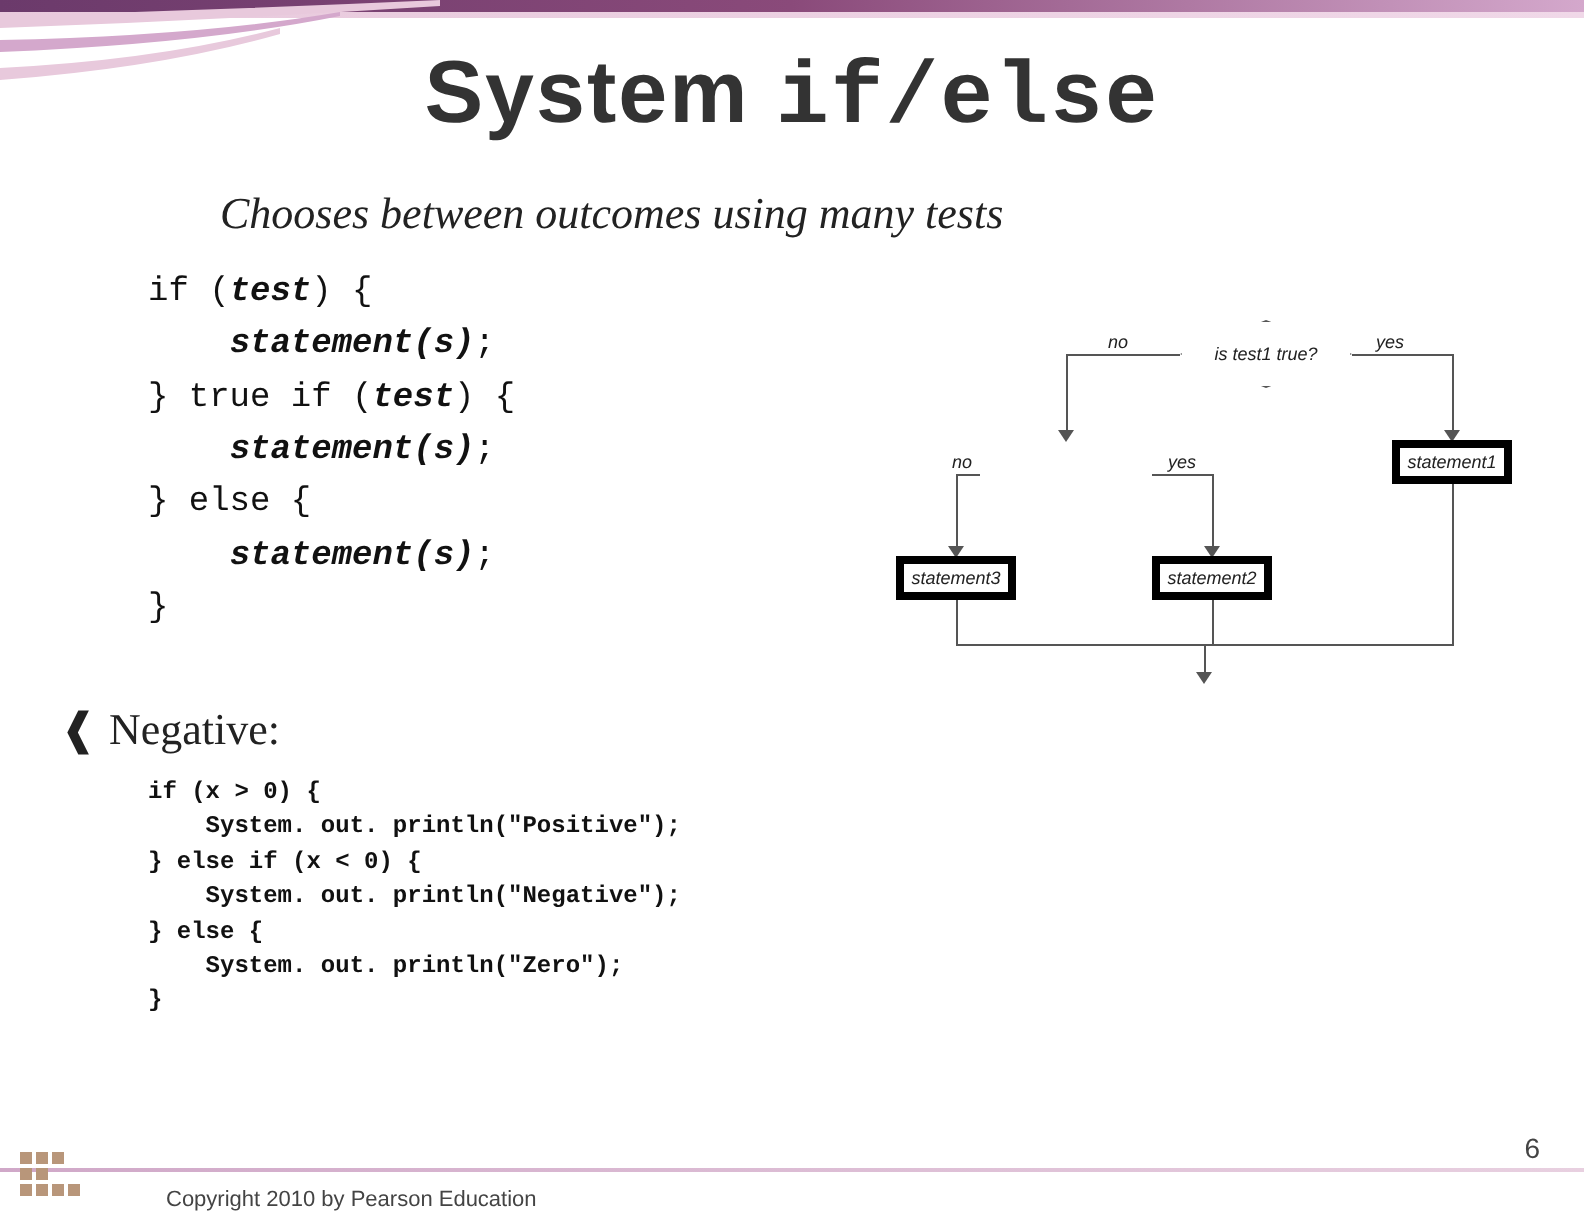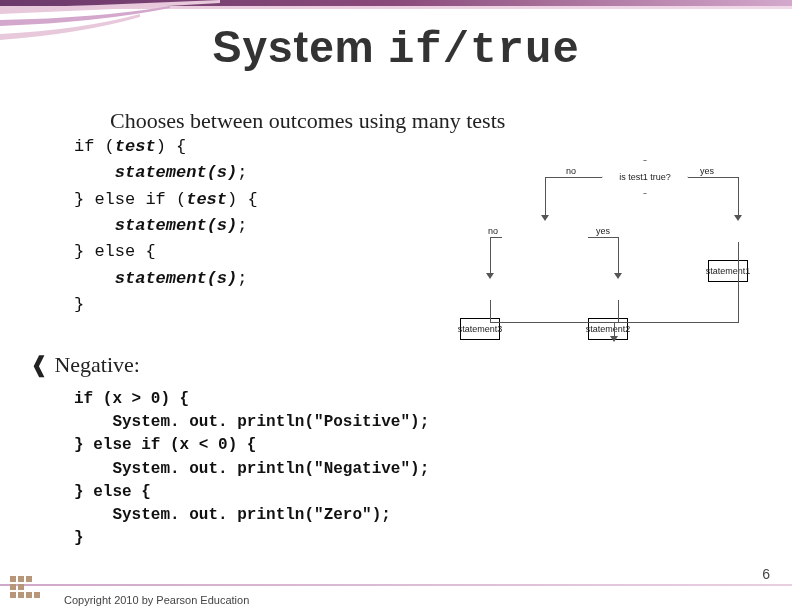--- a/index.html
+++ b/index.html
@@ -34,24 +34,24 @@
     color: #333;
     font-family: Verdana, Helvetica, sans-serif;
     letter-spacing: 1px;
   }
   .slide-title .mono {
     font-family: "Courier New", Courier, monospace;
   }
   .subtitle {
     position: absolute;
     top: 94px; left: 110px;
+    font-style: italic;
     font-size: 22px;
     color: #222;
     font-family: Georgia, serif;
-    margin-top: 14px;
   }
   .code1 {
     position: absolute;
     top: 134px; left: 74px;
     font-family: "Courier New", Courier, monospace;
     font-size: 17px;
     line-height: 1.55;
     color: #111;
     white-space: pre;
   }
@@ -65,58 +65,58 @@
   }
   .example-label .bullet {
     font-family: serif;
     font-size: 22px;
     margin-right: 6px;
   }
   .code2 {
     position: absolute;
     top: 388px; left: 74px;
     font-family: "Courier New", Courier, monospace;
-    font-size: 16px;
+    font-size: 12px;
     font-weight: bold;
     line-height: 1.45;
     color: #111;
     white-space: pre;
   }
   .flowchart {
     position: absolute;
     top: 160px;
-    left: 500px;
+    left: 488px;
     width: 290px;
     height: 188px;
     font-family: Arial, sans-serif;
     font-size: 9px;
     color: #222;
+    font-style: italic;
   }
   .diamond {
     position: absolute;
     width: 86px; height: 34px;
     background: #fff;
     border: 1px solid #555;
     transform: rotate(0deg);
     clip-path: polygon(50% 0%, 100% 50%, 50% 100%, 0% 50%);
     display: flex;
     align-items: center;
     justify-content: center;
     text-align: center;
   }
   .rect {
     position: absolute;
-    width: 40px; height: 22px;
+    width: 60px; height: 22px;
     background: #fff;
-    border: 1px solid #000000;
+    border: 4px solid #000000;
     display: flex;
     align-items: center;
     justify-content: center;
     text-align: center;
-    margin-top: 40px;
   }
   .fc-label {
     position: absolute;
     font-size: 9px;
   }
   .fc-line {
     position: absolute;
     background: #555;
   }
   .arrowdown {
@@ -136,21 +136,21 @@
     bottom: 8px; left: 10px;
     width: 50px; height: 28px;
   }
   .footer-logo .blk {
     position: absolute;
     width: 6px; height: 6px;
     background: #b8967a;
   }
   .copyright {
     position: absolute;
-    bottom: 6px; left: 64px;
+    bottom: 6px; left: 83px;
     font-size: 11px;
     color: #444;
     font-family: Arial, sans-serif;
   }
   .page-number {
     position: absolute;
     bottom: 30px; right: 22px;
     font-size: 14px;
     color: #444;
     font-family: Arial, sans-serif;
@@ -164,28 +164,28 @@
   <div class="bar2"></div>
   <svg class="curve" viewBox="0 0 220 68">
     <path d="M0,0 L220,0 Q180,20 120,25 Q60,30 0,60 Z" fill="#fff" opacity="0.0"></path>
     <path d="M0,8 Q110,5 220,0 L220,3 Q110,10 0,14 Z" fill="#e8c9dc"></path>
     <path d="M0,20 Q100,18 170,6 L170,8 Q100,22 0,26 Z" fill="#d4a8cc"></path>
     <path d="M0,34 Q80,30 140,14 L140,17 Q80,34 0,40 Z" fill="#e8c9dc"></path>
   </svg>
 </div>
 
 <h1 class="slide-title">
-  <span>System </span><span class="mono">if/true</span>
+  <span>System </span><span class="mono">if/else</span>
 </h1>
 
 <div class="subtitle">Chooses between outcomes using many tests</div>
 
 <div class="code1"><span>if (</span><span class="bold">test</span><span>) {</span>
 <span>    </span><span class="bold">statement(s)</span><span>;</span>
-<span>} else if (</span><span class="bold">test</span><span>) {</span>
+<span>} true if (</span><span class="bold">test</span><span>) {</span>
 <span>    </span><span class="bold">statement(s)</span><span>;</span>
 <span>} else {</span>
 <span>    </span><span class="bold">statement(s)</span><span>;</span>
 <span>}</span></div>
 
 <div class="example-label">
   <span class="bullet">❰</span><span>Negative:</span>
 </div>
 
 <div class="code2">if (x &gt; 0) {

